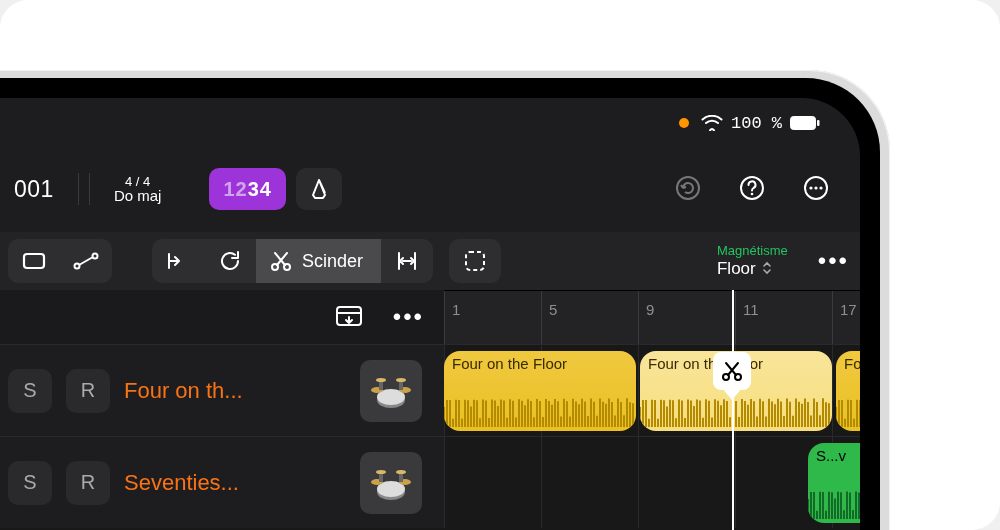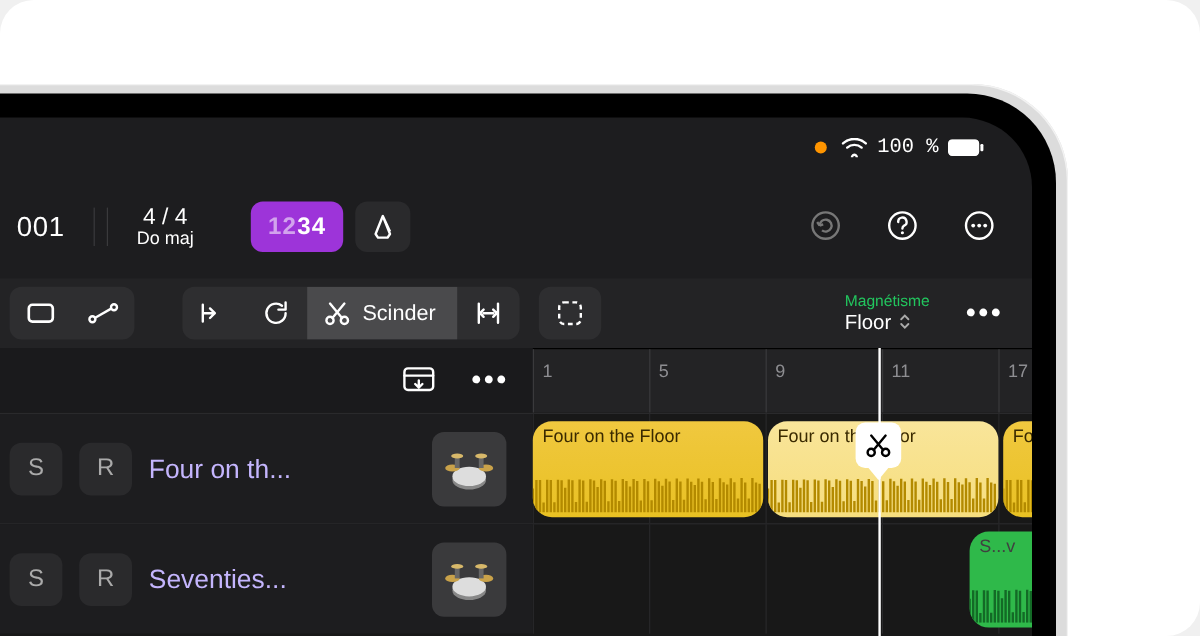--- a/index.html
+++ b/index.html
@@ -23,31 +23,31 @@
   .status-bar { position: absolute; top: 0; left: 0; right: 40px; height: 50px; display: flex; justify-content: flex-end; align-items: center; gap: 8px; font-size: 17px; font-weight: 500; font-family: Liberation Mono, monospace; }
   .orange-dot { width: 10px; height: 10px; border-radius: 50%; background: #ff9500; margin-right: 4px; }
   .wifi-icon svg, .battery-icon svg { display: block; }
   .battery-text { color: #fff; }
 
   
   .metrics { position: absolute; top: 64px; left: 0; display: flex; align-items: center; gap: 10px; height: 54px; text-align: center; }
   .metric { background: transparent; padding: 0 14px; height: 46px; display: flex; flex-direction: column; justify-content: center; align-items: center; color: #fff; font-size: 17px; border-radius: 10px; }
   .metric-big { font-size: 23px; font-weight: 400; letter-spacing: .5px; }
   .metric-stack { line-height: 1.0; }
-  .metric-stack .top { font-size: 19px; }
+  .metric-stack .top { font-size: 13px; }
   .metric-stack .bot { font-size: 15px; }
   .sep { width: 1px; height: 32px; background: #3a3a3c; }
   .count-in { background: #9d34d9; color: #fff; border-radius: 10px; padding: 0 14px; height: 42px; display:flex; align-items:center; font-size: 20px; font-weight: 600; letter-spacing: 1px; }
   .metronome-btn { width: 46px; height: 42px; border-radius: 10px; background: #2a2a2c; display:flex; align-items:center; justify-content:center; }
 
   .right-icons { position: absolute; top: 72px; right: 26px; display: flex; gap: 28px; }
   .rt-icon { width: 36px; height: 36px; display: flex; align-items: center; justify-content: center; }
 
   
-  .toolbar-row { position: absolute; top: 134px; left: 0; right: 0; height: 58px; background: #232325; display:flex; align-items:center; gap: 16px; padding-left: 8px; padding-right: 24px; }
+  .toolbar-row { position: absolute; top: 134px; left: 0; right: 0; height: 58px; background: #232325; display:flex; align-items:center; gap: 16px; padding-left: 8px; padding-right: 11px; }
   .tb-group { display:flex; gap: 0; background: #2e2e30; border-radius: 10px; height: 44px; align-items:center; overflow:hidden; }
   .tb-btn { width: 52px; height: 44px; display:flex; align-items:center; justify-content:center; background: transparent; }
   .tb-btn.active { background: #4a4a4c; }
   .tb-btn.labeled { width: auto; padding: 0 18px 0 14px; gap: 10px; font-size: 18px; color: #fff; }
   .tb-spacer { flex: 0 0 8px; }
   .snap-block { margin-left: auto; display: flex; flex-direction: column; color: #aaa; font-size: 13px; line-height: 1.15; }
   .snap-block .label { color: #22c55e; }
   .snap-block .value { color: #fff; font-size: 17px; display:flex; align-items:center; gap:6px; }
   .more-btn { margin-left: 14px; font-size: 24px; color: #fff; letter-spacing: 2px; }
 
@@ -56,28 +56,28 @@
   .track-header-spacer { width: 444px; height: 100%; display:flex; align-items:center; justify-content:flex-end; gap: 30px; padding-right: 20px; }
   .ruler { flex: 1; position: relative; background: #232325; border-top: 1px solid #000; }
   .ruler-tick { position: absolute; top: 0; width: 1px; height: 100%; background: #3a3a3c; }
   .ruler-num { position: absolute; top: 10px; font-size: 15px; color: #8e8e92; }
 
   
   .track-area { position: absolute; top: 246px; left: 0; right: 0; bottom: 0; background: #181818; }
   .track-row { height: 92px; display:flex; align-items:center; border-top: 1px solid #2a2a2c; position: relative; }
   .track-header { width: 444px; height: 100%; display: flex; align-items: center; gap: 14px; padding-left: 8px; background: #1d1d1f; position: relative; }
   .sr-btn { width: 44px; height: 44px; border-radius: 10px; background: #2a2a2c; display:flex; align-items:center; justify-content:center; font-size: 20px; color: #aaa; }
-  .track-name { font-size: 22px; color: #c4b5fd; flex: 1; white-space: nowrap; overflow: hidden; text-overflow: ellipsis; }
+  .track-name { font-size: 22px; color: #f97316; flex: 1; white-space: nowrap; overflow: hidden; text-overflow: ellipsis; }
   .track-icon { width: 62px; height: 62px; border-radius: 10px; background: #3a3a3c; display:flex; align-items:center; justify-content:center; margin-right: 22px; }
   .lane { flex: 1; height: 100%; position: relative; background-image: linear-gradient(to right, #2a2a2c 1px, transparent 1px); background-size: 97px 100%; }
   .region { position: absolute; top: 6px; height: 80px; border-radius: 16px; overflow: hidden; font-size: 14px; color: #3a2a00; }
   .region .rg-label { position: absolute; top: 4px; left: 8px; right: 8px; white-space: nowrap; overflow:hidden; font-weight: 500; font-size: 15px; }
   .region-yellow { background: linear-gradient(#f0c83f, #e9c123); }
   .region-yellow-light { background: linear-gradient(#f9e59a, #f6de7e); }
-  .region-green { background: #2fb94a; color: #404040; }
+  .region-green { background: #2fb94a; color: #000000; }
   .waveform { position: absolute; left: 0; right: 0; bottom: 4px; height: 42px; }
 
   
   .playhead { position: absolute; top: 192px; bottom: 0; width: 2px; background: #fff; left: 0; z-index: 50; }
   .scissor-cursor { position: absolute; width: 38px; height: 38px; background: #fff; border-radius: 8px; display:flex; align-items:center; justify-content:center; z-index: 60; }
   .scissor-tail { position: absolute; width: 0; height: 0; border-left: 10px solid transparent; border-right: 10px solid transparent; border-top: 12px solid #fff; z-index: 59; }
 
   svg { display: block; }
 </style>
 </head>

